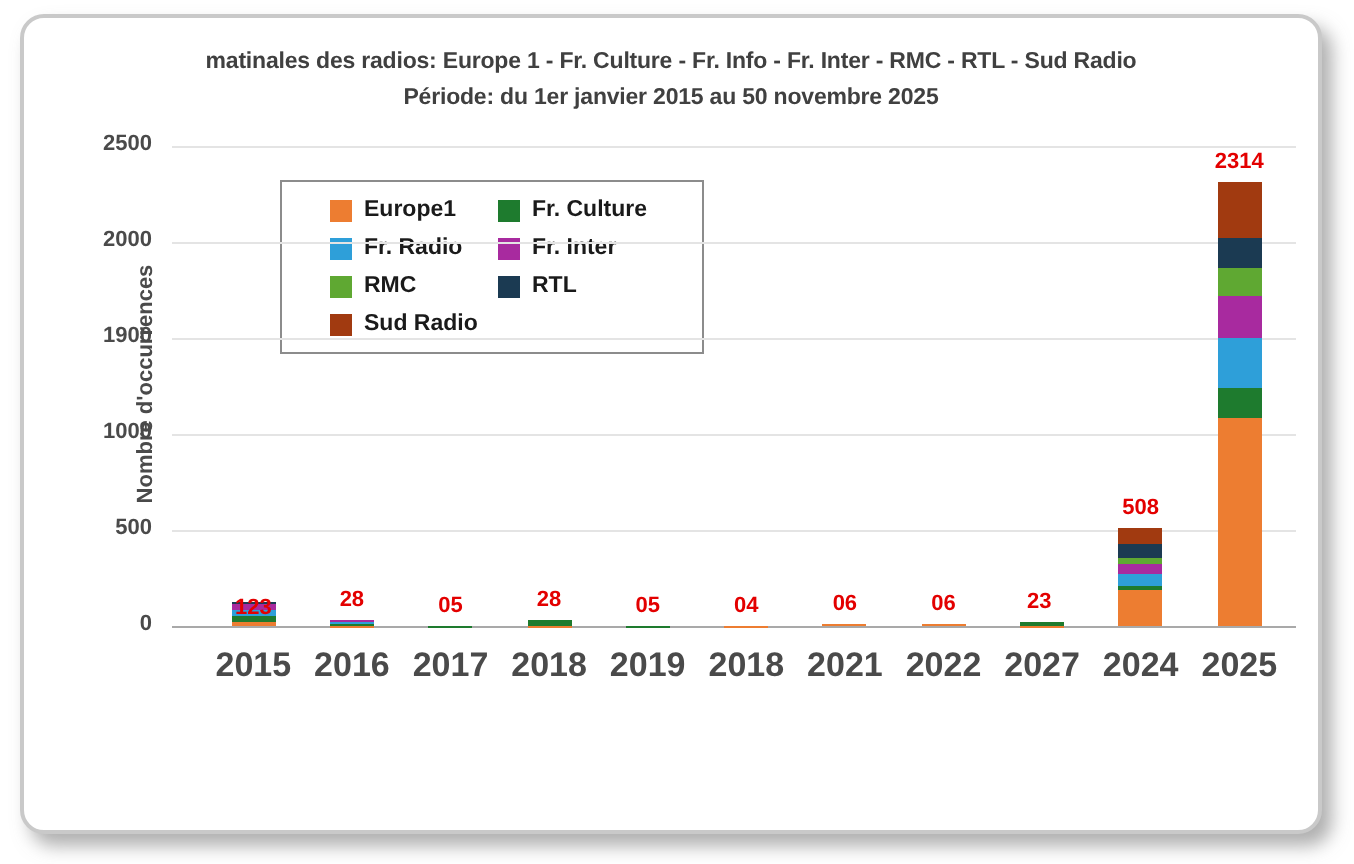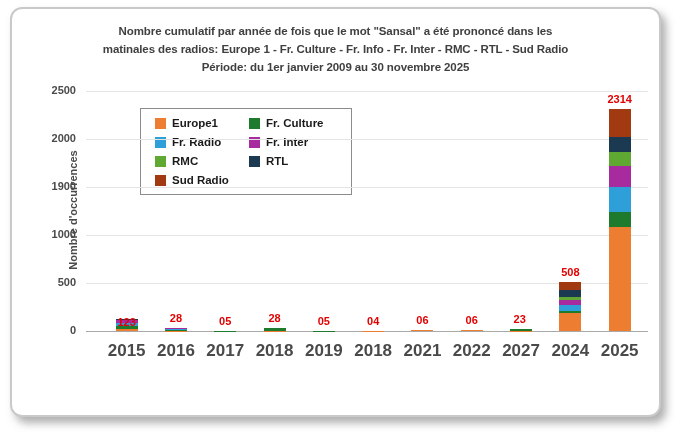--- a/index.html
+++ b/index.html
@@ -20,34 +20,33 @@
   .xtick { position: absolute; text-align: center; font-size: 17px; font-weight: 700;
     color: #4a4a4a; }
   .seg { position: absolute; }
   .total { position: absolute; text-align: center; font-size: 11px; font-weight: 700; }
   .ylabel { position: absolute; left: -16px; top: 118px; transform: rotate(-90deg);
     transform-origin: center; font-size: 11px; font-weight: 700; color: #4a4a4a;
     width: 130px; text-align: center; }
   .xlabel { position: absolute; font-size: 11px; font-weight: 700; color: #4a4a4a;
     text-align: center; }
   .legend { position: absolute; left: 116px; top: 22px; width: 212px;
-    background: #ffffff; border: 1px solid #8c8c8c; padding: 8px 14px;
+    background: #ffffff; border: 1px solid #8c8c8c; padding: 8px 24px;
     display: grid; grid-template-columns: 1fr 1fr; row-gap: 7px; column-gap: 6px; }
   .legend-item { display: flex; align-items: center; gap: 6px; font-size: 11.5px;
     font-weight: 700; color: #1a1a1a; }
   .swatch { width: 11px; height: 11px; flex: 0 0 11px; }
 </style>
 </head>
 <body>
 
 <div class="card">
   <div class="title-block">
-    <div>Nombre cumulatif par année de fois que le mot "Sansal" a été prononcé dans les</div>
     <div>matinales des radios: Europe 1 - Fr. Culture - Fr. Info - Fr. Inter - RMC - RTL - Sud Radio</div>
-    <div>Période: du 1er janvier 2009 au 30 novembre 2025</div>
+    <div>Période: du 1er janvier 2015 au 50 novembre 2025</div>
   </div>
   <div class="chart" id="plot">
     <div class="ylabel">Nombre d'occurrences</div>
     <div class="legend" id="legend">
         <div class="legend-item">
           <span class="swatch" style="background: rgb(237, 125, 49);"></span>
           <span>Europe1</span>
         </div>
         <div class="legend-item">
           <span class="swatch" style="background: rgb(30, 123, 46);"></span>

